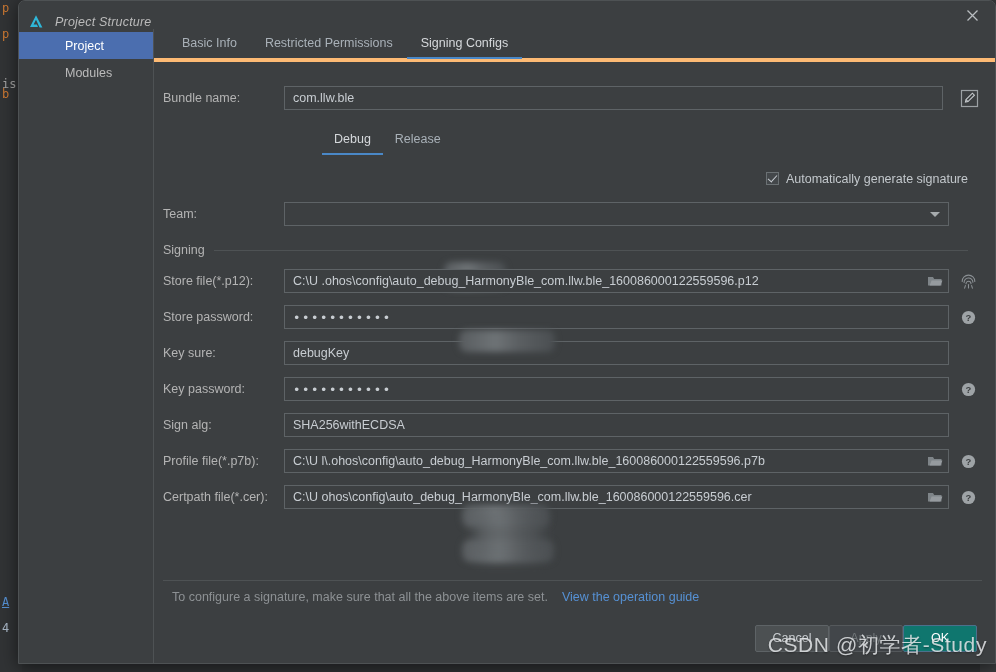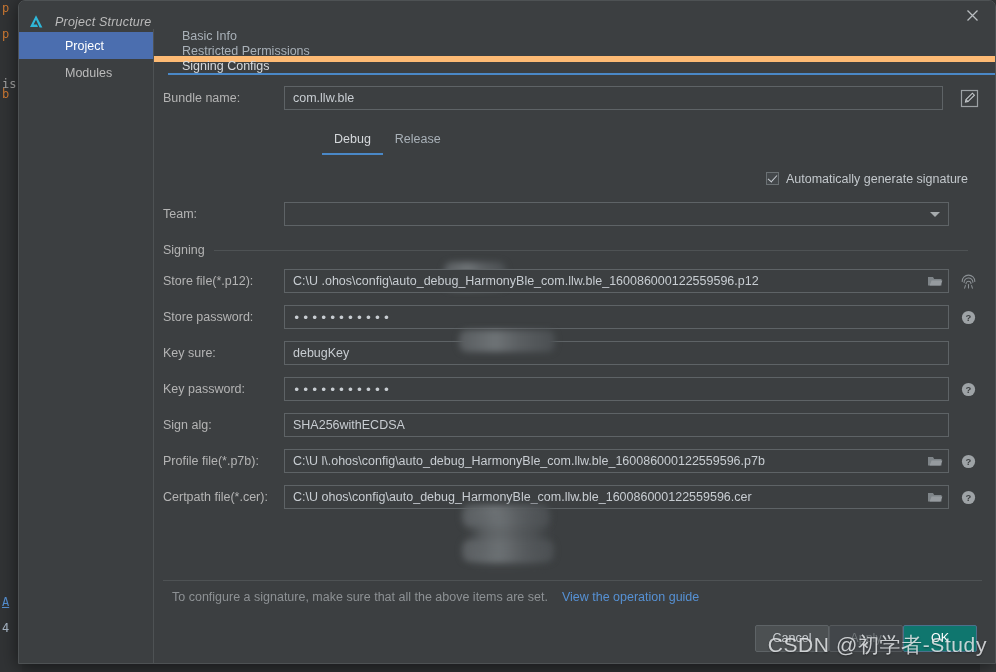--- a/index.html
+++ b/index.html
@@ -136,22 +136,21 @@
     background: #3c3f41;
   }
 
   
   #tabstrip {
     height: 33px;
     min-height: 33px;
     display: flex;
     align-items: stretch;
     padding-left: 14px;
-    border-bottom: 6px solid #fdba74;
-    flex-direction: column;
+    border-bottom: 4px solid #fdba74;
   }
   .top-tab {
     padding: 0 14px;
     display: flex;
     align-items: center;
     color: #a9b1b8;
     font-size: 12.5px;
     cursor: pointer;
     border-bottom: 2px solid transparent;
     margin-bottom: -1px;

